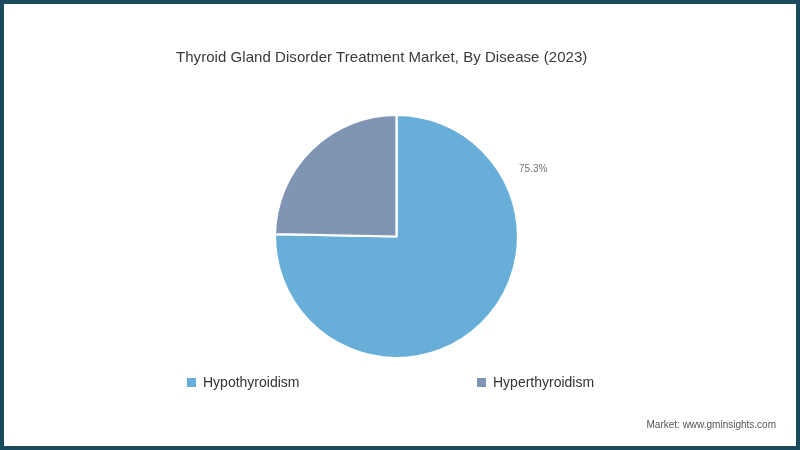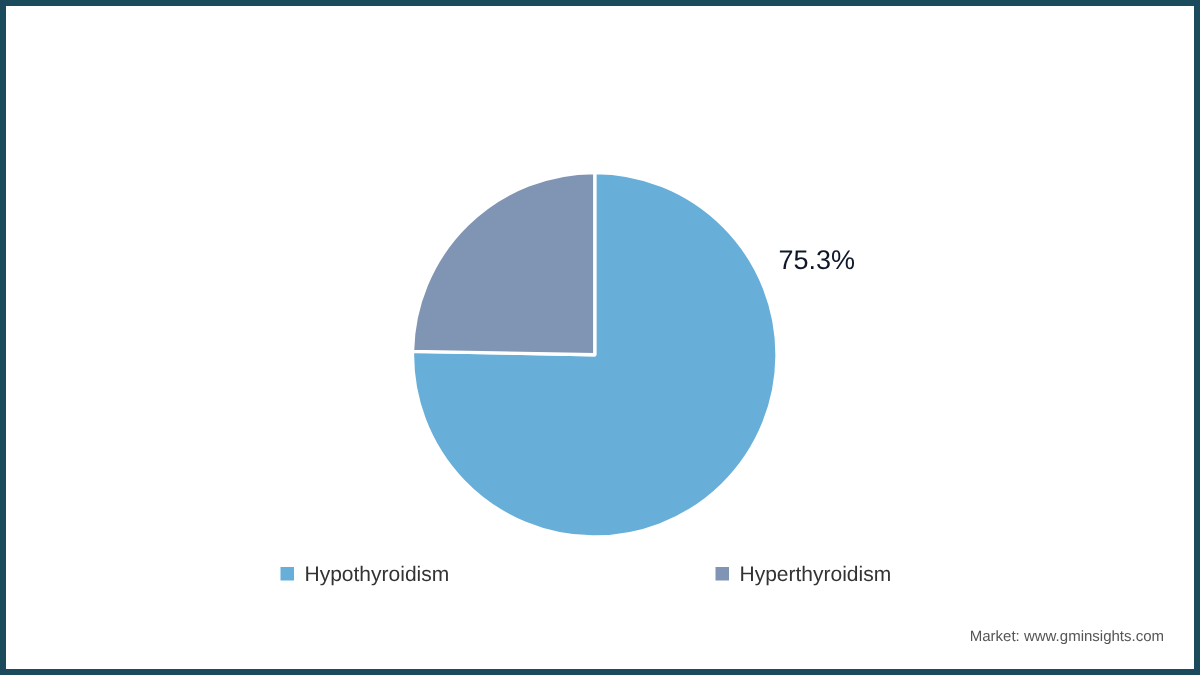--- a/index.html
+++ b/index.html
@@ -59,22 +59,22 @@
   .pie-wrap svg {
     display: block;
     width: 243px;
     height: 243px;
     overflow: visible;
   }
   .slice-label {
     position: absolute;
     left: 519px;
     top: 163px;
-    font-size: 18px;
-    color: #0f172a;
+    font-size: 10px;
+    color: #737373;
     white-space: nowrap;
   }
   .legend {
     position: absolute;
     left: 0;
     top: 371px;
     width: 800px;
     height: 22px;
   }
   .legend-item {
@@ -108,20 +108,21 @@
   }
 </style>
 </head>
 <body>
 
 <div id="figure">
 
   <div class="frame"></div>
   <div class="frame-inner"></div>
 
+  <div class="chart-title">Thyroid Gland Disorder Treatment Market, By Disease (2023)</div>
 
   <div class="pie-wrap">
     <svg viewBox="0 0 243 243">
 
       <path id="slice-0" stroke="#ffffff" stroke-width="2.2" stroke-linejoin="round" d="M 121.5 121.5 L 121.50 0.00 A 121.5 121.5 0 1 1 0.02 119.21 Z" fill="#67aed8"></path>
 
       <path id="slice-1" stroke="#ffffff" stroke-width="2.2" stroke-linejoin="round" d="M 121.5 121.5 L 0.02 119.21 A 121.5 121.5 0 0 1 121.50 0.00 Z" fill="#8094b4"></path>
     </svg>
   </div>
 

